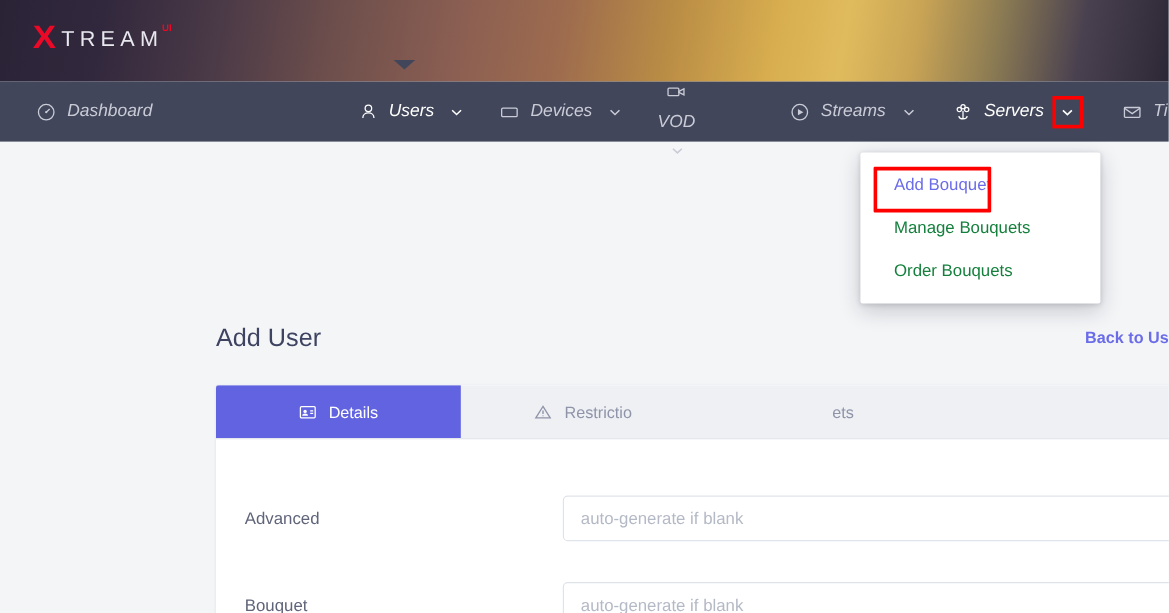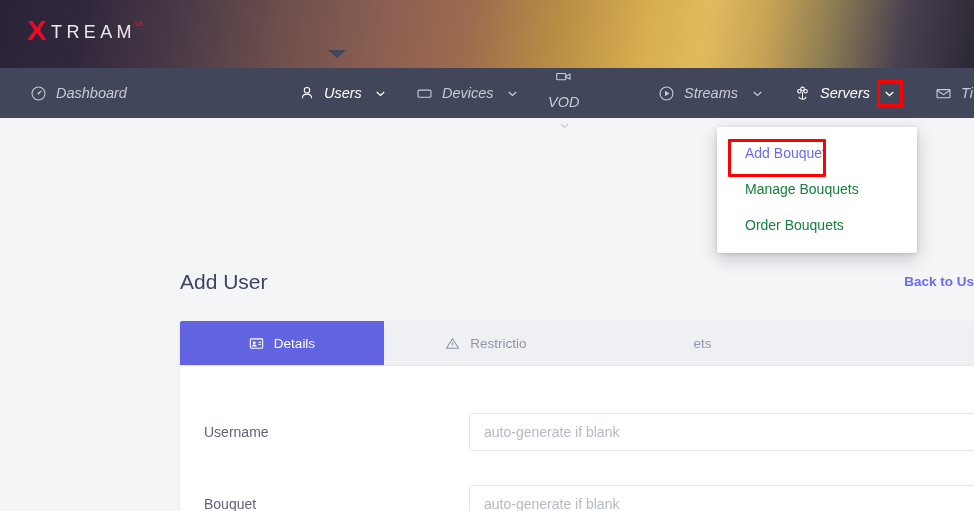--- a/index.html
+++ b/index.html
@@ -404,21 +404,21 @@
               <circle cx="9" cy="9" r="6"></circle>
             </svg>
         </span>
         <span>ets</span>
       </div>
     </div>
 
     <div class="form">
 
       <div class="form-row">
-        <div class="form-label">Username</div>
+        <div class="form-label">Advanced</div>
         <div class="form-control">
           <input class="field" type="text" placeholder="auto-generate if blank" style="">
         </div>
       </div>
 
       <div class="form-row">
         <div class="form-label">Bouquet</div>
         <div class="form-control">
           <input class="field" type="text" placeholder="auto-generate if blank" style="">
         </div>

